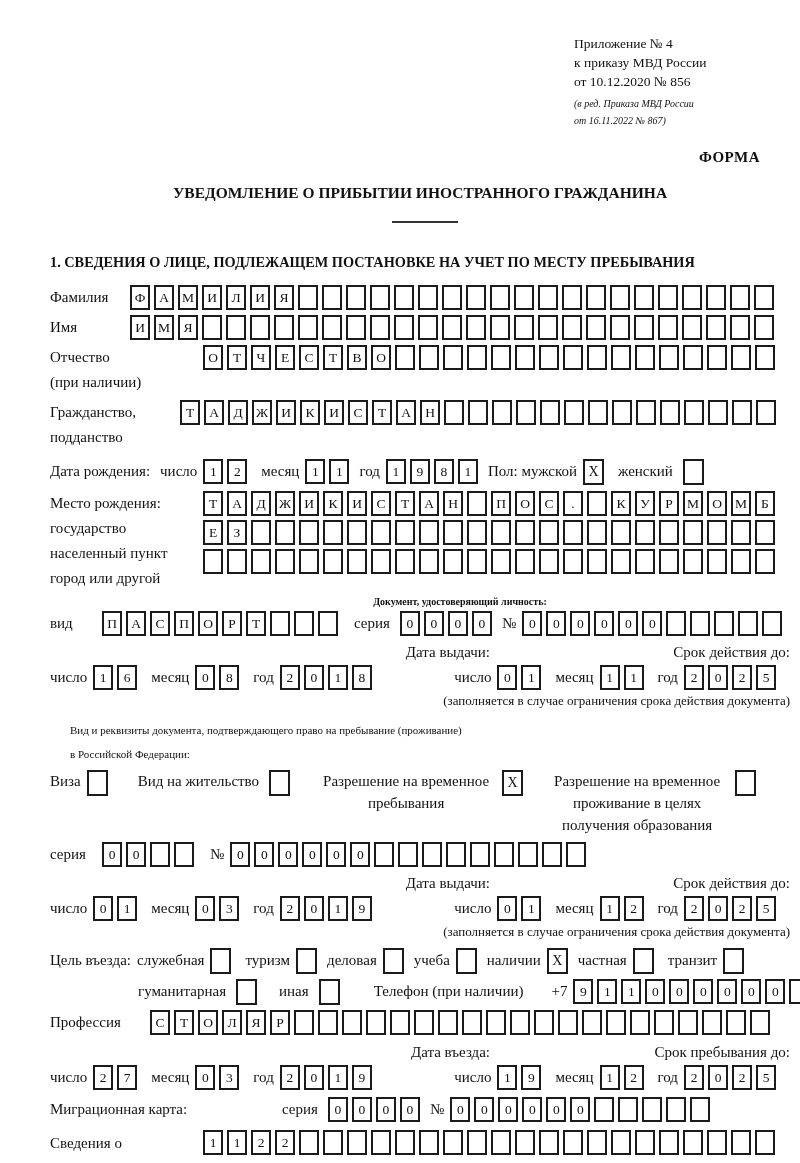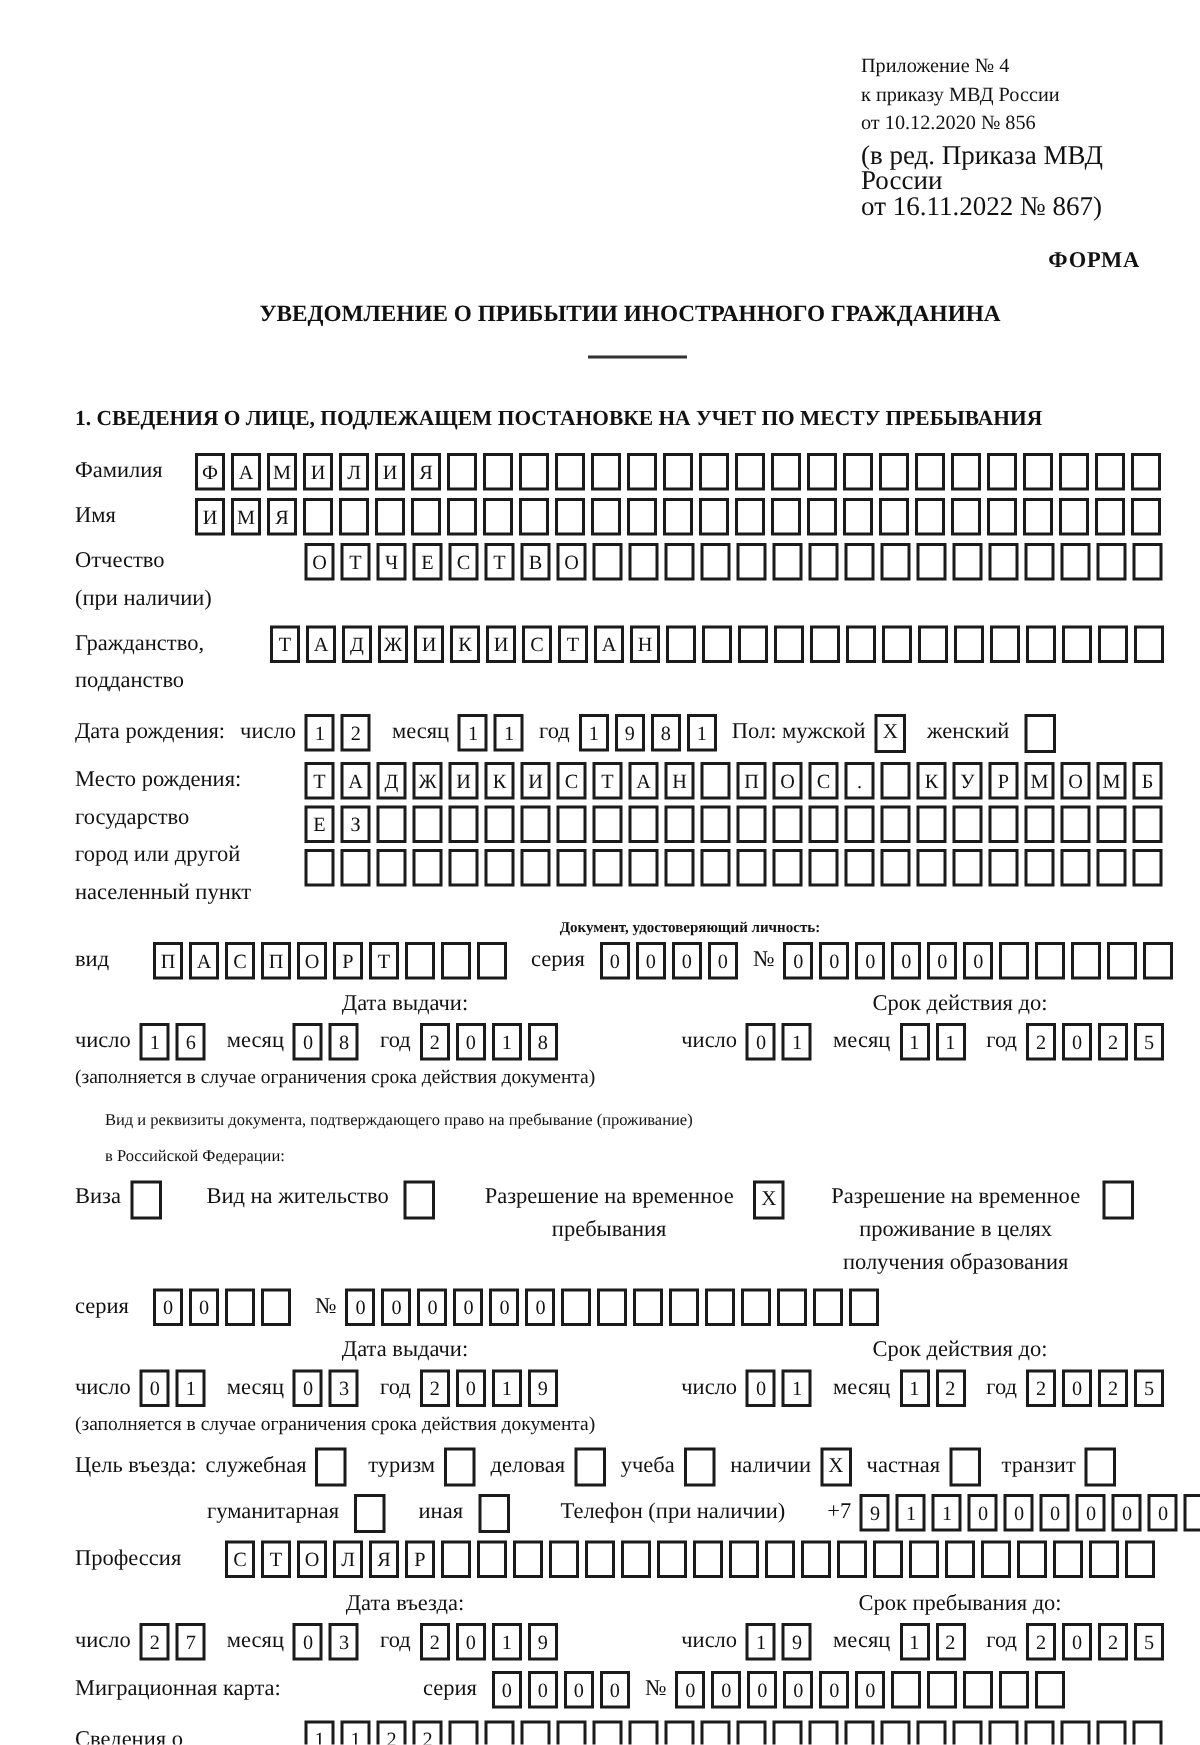--- a/index.html
+++ b/index.html
@@ -1,41 +1,41 @@
 <!DOCTYPE html>
 <html><head>
 <meta charset="utf-8">
 <style>
   html,body{margin:0;padding:0;background:#fff;}
   .page{width:800px;height:1163px;box-sizing:border-box;padding:34px 10px 4px 50px;
         font-family:"Liberation Serif","DejaVu Serif",serif;color:#111;position:relative;overflow:hidden;}
   .appendix{width:200px;margin-left:auto;margin-right:16px;font-size:13.5px;line-height:19px;}
-  .appendix .small{font-size:18px;line-height:17px;margin-top:4px;}
+  .appendix .small{font-size:10px;line-height:17px;margin-top:4px;font-style:italic;}
   .forma{font-weight:bold;text-align:right;margin:20px 30px 0 0;font-size:15px;letter-spacing:.5px;}
   .title{font-weight:bold;text-align:center;font-size:15.5px;line-height:25px;margin-top:14px;}
   .blank{display:inline-block;width:66px;border-bottom:2px solid #333;height:14px;margin-left:10px;}
   .section{font-weight:bold;font-size:14.3px;margin-top:24px;margin-bottom:14px;}
   .row{display:flex;align-items:flex-start;margin-bottom:5px;}
   .lbl{font-size:15px;line-height:25px;white-space:nowrap;}
   .lblcol{font-size:15px;line-height:25px;}
   .cellrow{display:inline-flex;flex-wrap:nowrap;align-items:flex-start;}
   .cell{display:inline-flex;align-items:center;justify-content:center;box-sizing:border-box;
         width:20px;height:25px;border:2px solid #1b1b1b;margin-right:4px;
         font-size:13.5px;font-family:"Liberation Serif",serif;background:#fff;}
   .cb .cell{width:21px;height:26px;font-size:14px;}
   .mr6{margin-right:6px;} .mr10{margin-right:10px;}
   .center{text-align:center;}
   .twocol{display:flex;margin-bottom:2px;}
   .col1{width:440px;} .col2{flex:1;}
-  .datehead{font-size:15px;text-align:center;line-height:22px;}
+  .datehead{font-size:15px;text-align:right;line-height:22px;}
   .dgroup{display:flex;align-items:center;}
   .dgroup .lbl{margin-right:6px;line-height:25px;}
   .dgroup .cellrow{margin-right:10px;}
   .note{font-size:13px;line-height:18px;}
-  .noteright{text-align:left;margin-right:0;}
+  .noteright{text-align:right;margin-right:0;}
   .plain{font-size:11px;line-height:24px;margin-left:20px;}
   .optlabel{font-size:15px;line-height:22px;}
   .stack{display:flex;flex-direction:column;}
   .boxrow-gap{margin-bottom:4px;}
   .boxrow-gap8{margin-bottom:9px;}
 </style>
 </head>
 <body>
 
 <div class="page">
@@ -220,22 +220,22 @@
     <span class="lbl mr10">женский</span>
     <span class="cellrow cb">
         <span class="cell"></span>
       </span>
   </div>
 
   <div class="row" style="margin-top:6px">
     <div class="lblcol" style="width:153px">
       <div>Место рождения:</div>
       <div>государство</div>
+      <div>населенный пункт</div>
       <div>город или другой</div>
-      <div>населенный пункт</div>
     </div>
     <div class="stack">
       <span class="cellrow boxrow-gap">
           <span class="cell">Т</span>
           <span class="cell">А</span>
           <span class="cell">Д</span>
           <span class="cell">Ж</span>
           <span class="cell">И</span>
           <span class="cell">К</span>
           <span class="cell">И</span>

